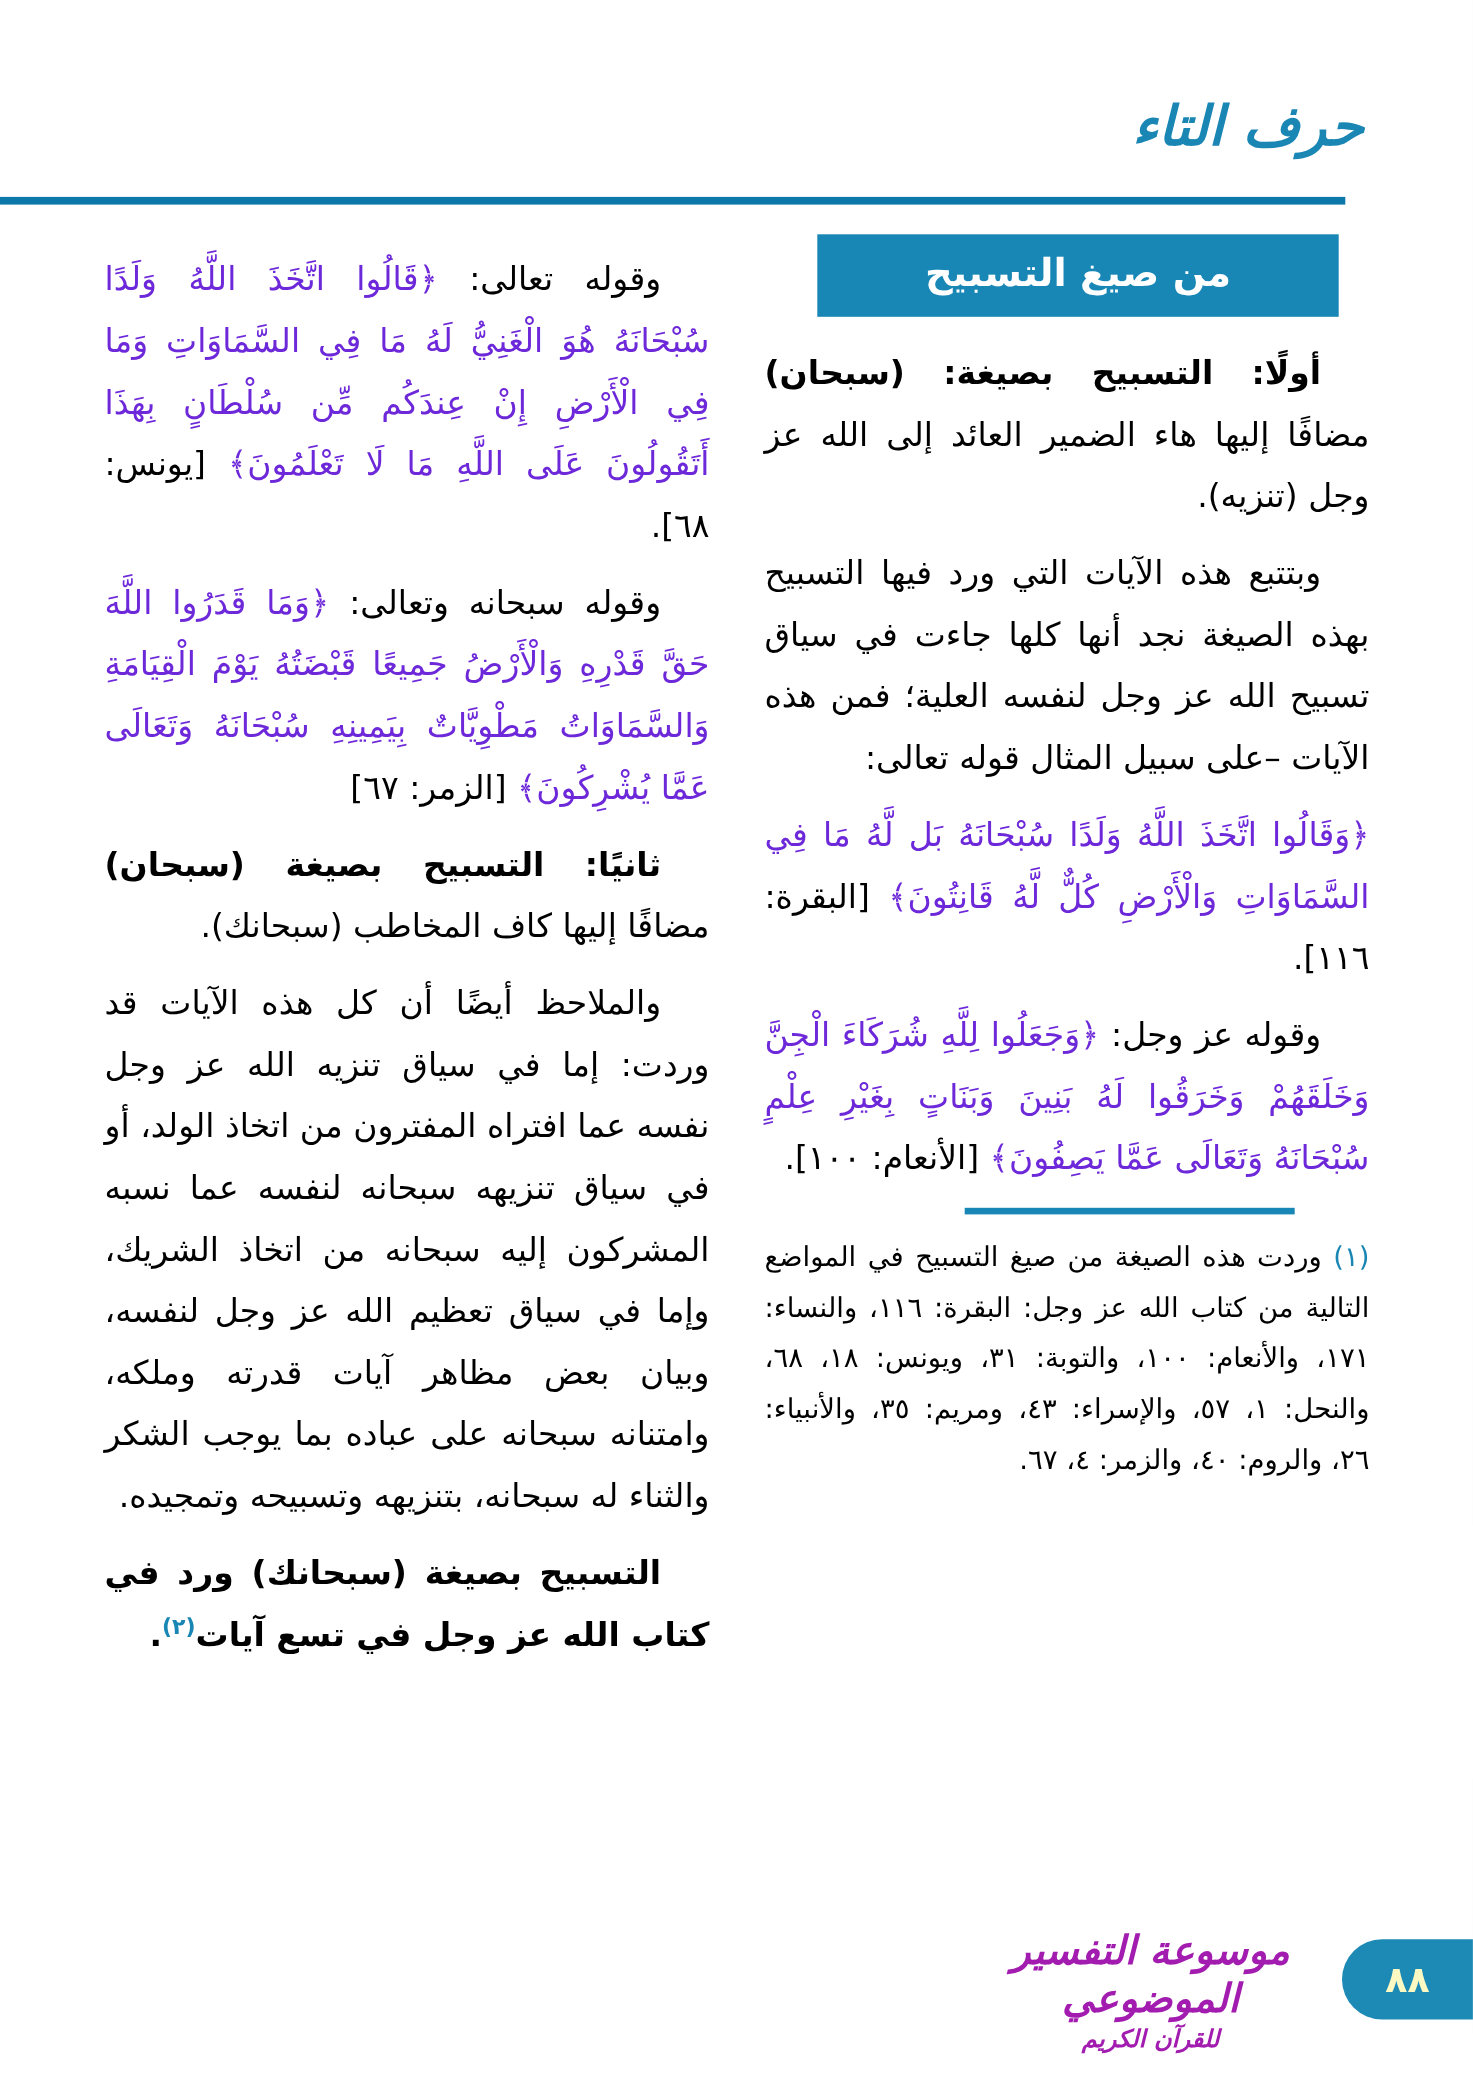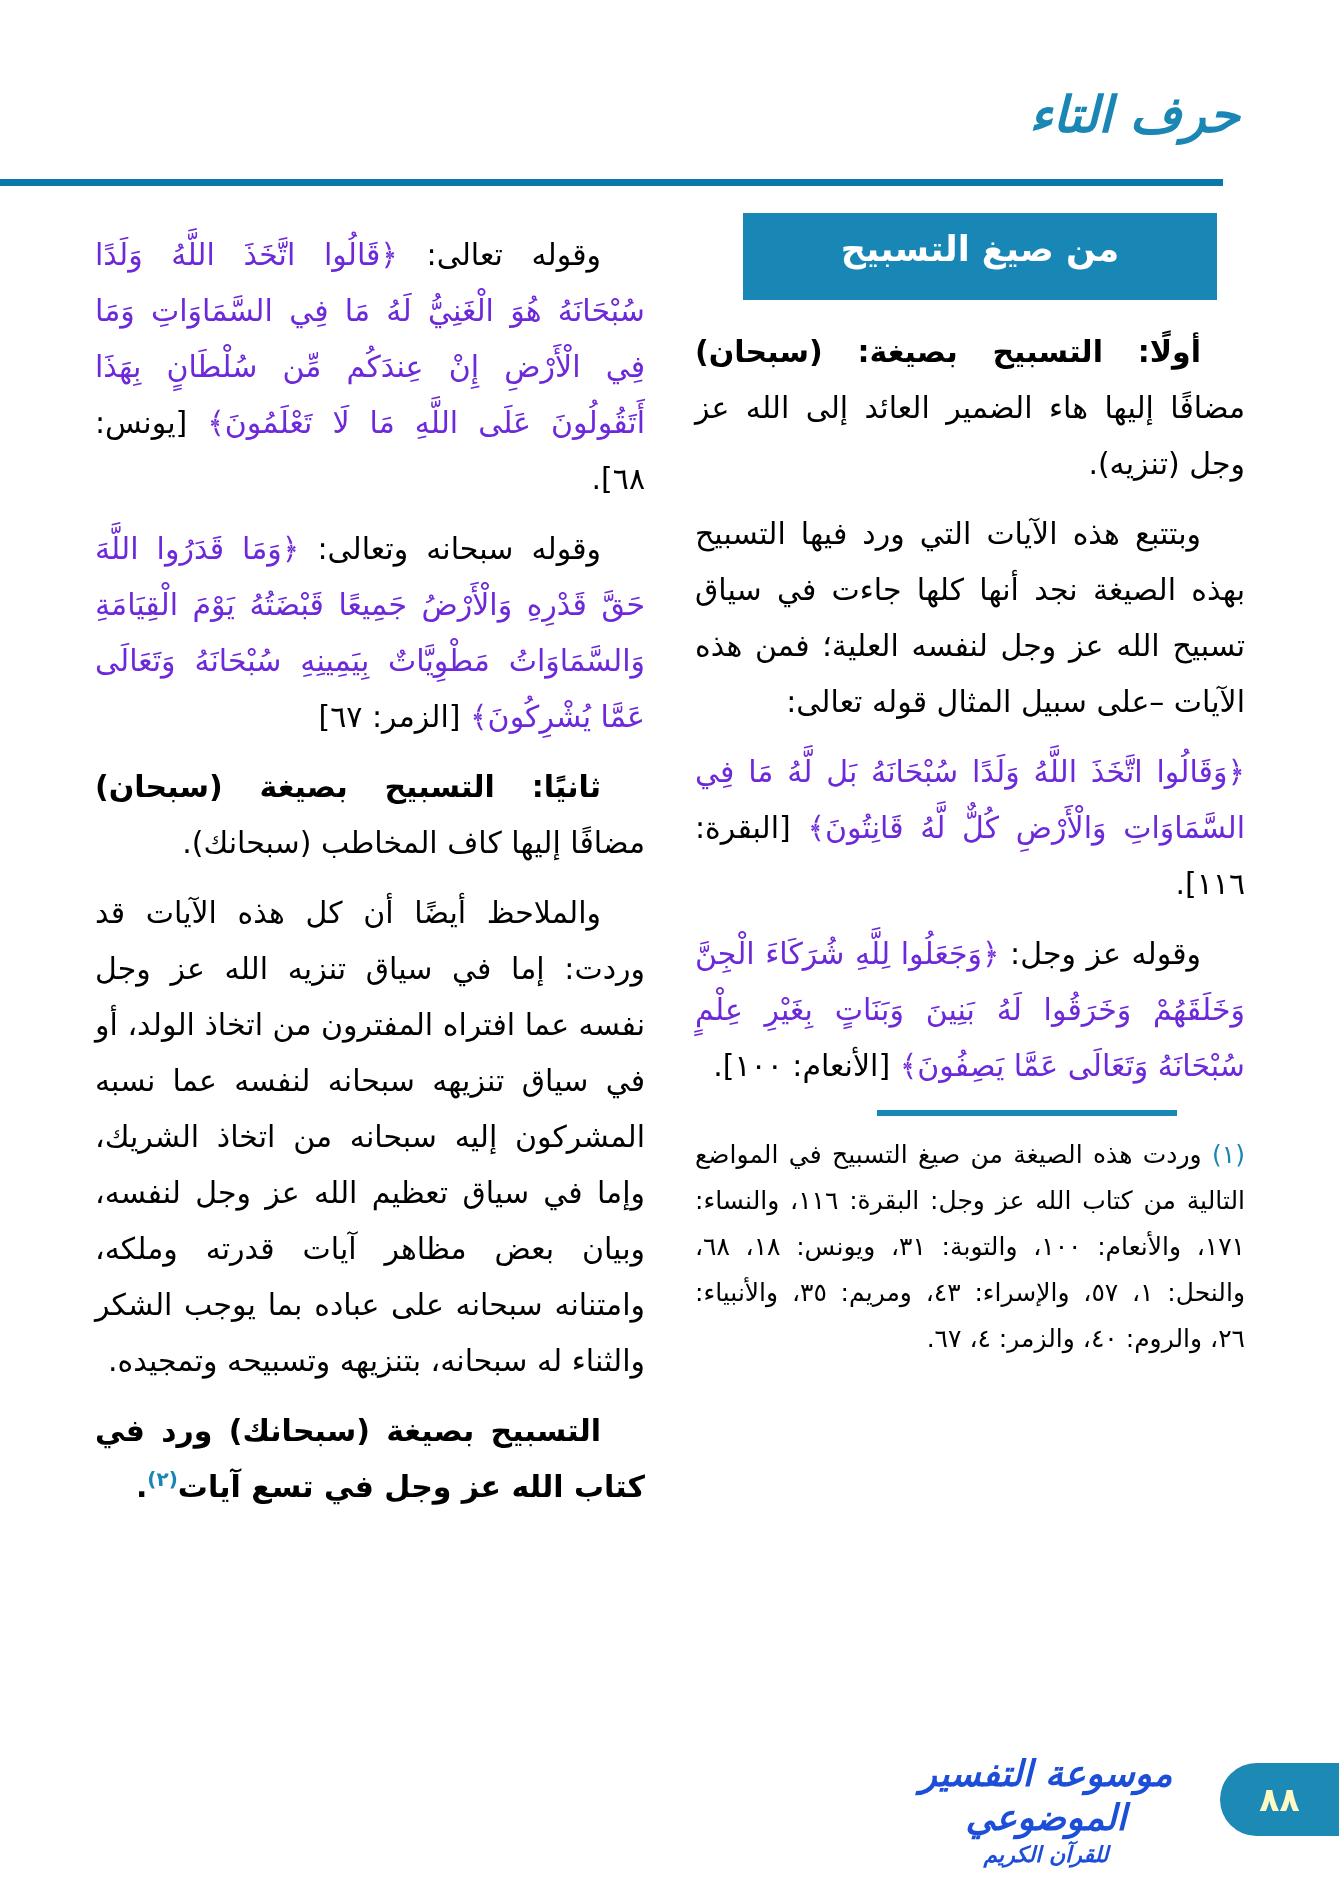--- a/index.html
+++ b/index.html
@@ -31,37 +31,37 @@
   .ind{text-indent:44px;}
   .bold{font-weight:bold;}
   .quran{color:#6d28d9;}
   .vref{color:#000;}
   .fnref{
     color:#1a86b4;font-size:20px;vertical-align:super;line-height:0;
   }
   
   .section-title-box{
     background:#1987b5;color:#ffffff;text-align:center;
-    font-size:35px;font-weight:bold;line-height:73px;height:87px;
+    font-size:35px;font-weight:bold;line-height:73px;height:75px;
     margin:4px 28px 24px 48px;
   }
   
   .fn-rule{
     height:6px;background:#1987b5;width:300px;
     margin:16px 68px 16px auto;
   }
   .fn-rule-left{margin:4px 2px 16px auto;width:305px;}
   .fn-text{
     margin:0;font-size:25px;line-height:46px;color:#000;text-align:justify;
   }
   .fn-marker{color:#1a86b4;}
   
   .footer-logo{
     position:absolute;top:1752px;right:108px;width:370px;
-    text-align:center;color:#1d4ed8;font-style:italic;
+    text-align:center;color:#a21caf;font-style:italic;
   }
   .footer-logo .l1{font-size:36px;font-weight:bold;line-height:44px;}
   .footer-logo .l2{font-size:22px;font-weight:bold;line-height:30px;}
   .page-tab{
     position:absolute;top:1763px;right:0;width:119px;height:73px;
     background:#1d8ab6;border-radius:37px 0 0 37px;
     color:#fef9c3;font-size:33px;text-align:center;line-height:73px;
     font-weight:bold;
   }
 </style>

